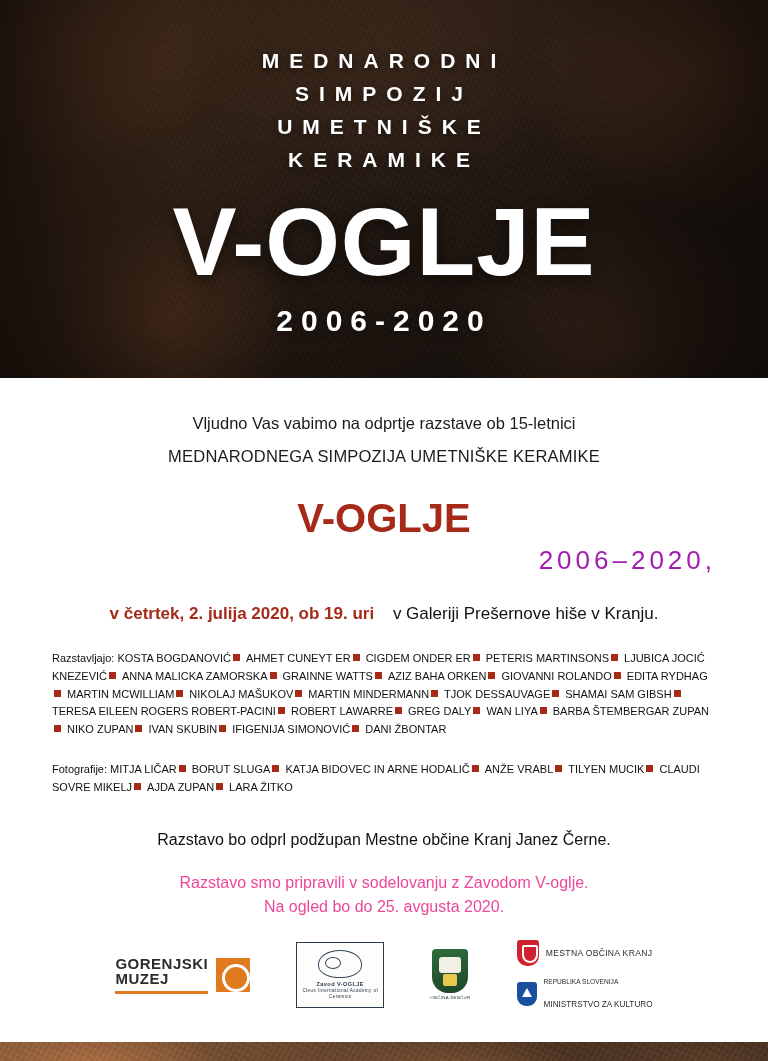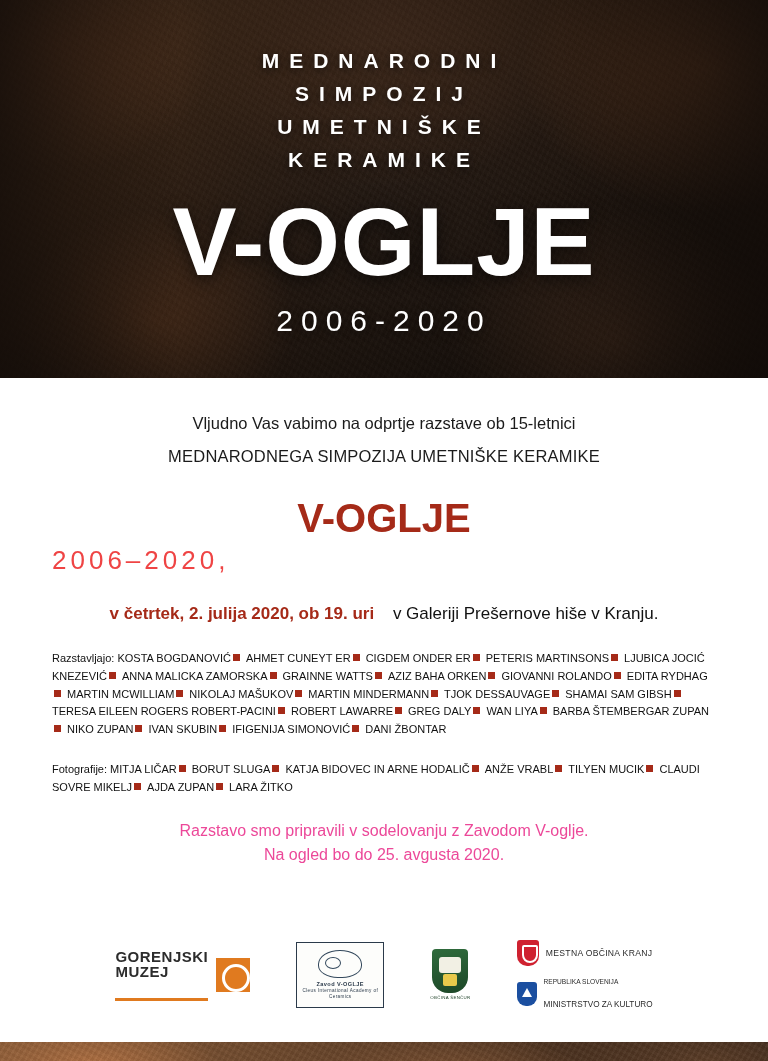--- a/index.html
+++ b/index.html
@@ -87,21 +87,21 @@
     margin-top: 18px;
     font-size: 96px;
     font-weight: 800;
     letter-spacing: 1px;
     line-height: 1;
     text-shadow: 0 4px 16px rgba(0,0,0,0.55);
   }
   .hero-years {
     margin-top: 14px;
     font-size: 30px;
-    font-weight: 400;
+    font-weight: 700;
     letter-spacing: 8px;
     text-shadow: 0 2px 10px rgba(0,0,0,0.55);
   }
 
   
   .body-area {
     position: relative;
     width: 768px;
     height: 628px;
     background: #ffffff;
@@ -125,25 +125,25 @@
   }
   .body-title {
     text-align: center;
     margin-top: 30px;
     font-size: 40px;
     font-weight: 800;
     color: #a52a18;
     letter-spacing: 0px;
   }
   .body-years {
-    text-align: left;
+    text-align: right;
     margin-top: 4px;
     font-size: 26px;
     font-weight: 500;
-    color: #ef4444;
+    color: #a21caf;
     letter-spacing: 4px;
   }
   .when-line {
     text-align: center;
     margin-top: 28px;
     font-size: 17px;
     color: #111111;
   }
   .when-line .accent {
     color: #a52a18;
@@ -206,21 +206,21 @@
     gap: 6px;
   }
   .gm-text {
     font-size: 15px;
     font-weight: 700;
     color: #2c2c2c;
     line-height: 1.05;
     letter-spacing: 0.5px;
     text-align: left;
     border-bottom: 3px solid #e07a1f;
-    padding-bottom: 18px;
+    padding-bottom: 4px;
   }
   .gm-mark {
     width: 34px; height: 34px;
     background: #e07a1f;
     position: relative;
     margin-left: 2px;
   }
   .gm-mark::after {
     content: "";
     position: absolute;
@@ -415,20 +415,21 @@
       <div class="list-block">
         <span class="lead">Razstavljajo:</span>
         <span id="artists-names"> KOSTA BOGDANOVIĆ<span class="sq"></span><span>AHMET CUNEYT ER</span><span class="sq"></span><span>CIGDEM ONDER ER</span><span class="sq"></span><span>PETERIS MARTINSONS</span><span class="sq"></span><span>LJUBICA JOCIĆ KNEZEVIĆ</span><span class="sq"></span><span>ANNA MALICKA ZAMORSKA</span><span class="sq"></span><span>GRAINNE WATTS</span><span class="sq"></span><span>AZIZ BAHA ORKEN</span><span class="sq"></span><span>GIOVANNI ROLANDO</span><span class="sq"></span><span>EDITA RYDHAG</span><span class="sq"></span><span>MARTIN MCWILLIAM</span><span class="sq"></span><span>NIKOLAJ MAŠUKOV</span><span class="sq"></span><span>MARTIN MINDERMANN</span><span class="sq"></span><span>TJOK DESSAUVAGE</span><span class="sq"></span><span>SHAMAI SAM GIBSH</span><span class="sq"></span><span>TERESA EILEEN ROGERS ROBERT-PACINI</span><span class="sq"></span><span>ROBERT LAWARRE</span><span class="sq"></span><span>GREG DALY</span><span class="sq"></span><span>WAN LIYA</span><span class="sq"></span><span>BARBA ŠTEMBERGAR ZUPAN</span><span class="sq"></span><span>NIKO ZUPAN</span><span class="sq"></span><span>IVAN SKUBIN</span><span class="sq"></span><span>IFIGENIJA SIMONOVIĆ</span><span class="sq"></span><span>DANI ŽBONTAR</span></span>
       </div>
 
       <div class="list-block second">
         <span class="lead">Fotografije:</span>
         <span id="photographers-names"> MITJA LIČAR<span class="sq"></span><span>BORUT SLUGA</span><span class="sq"></span><span>KATJA BIDOVEC IN ARNE HODALIČ</span><span class="sq"></span><span>ANŽE VRABL</span><span class="sq"></span><span>TILYEN MUCIK</span><span class="sq"></span><span>CLAUDI SOVRE MIKELJ</span><span class="sq"></span><span>AJDA ZUPAN</span><span class="sq"></span><span>LARA ŽITKO</span></span>
       </div>
 
+      <div class="closing">Razstavo bo odprl podžupan Mestne občine Kranj Janez Černe.</div>
       <div class="closing2">
         <div>Razstavo smo pripravili v sodelovanju z Zavodom V-oglje.</div>
         <div>Na ogled bo do 25. avgusta 2020.</div>
       </div>
     </div>
 
     <div class="logos">
 
       <div class="logo logo-gorenjski">
         <div class="gm-text">

